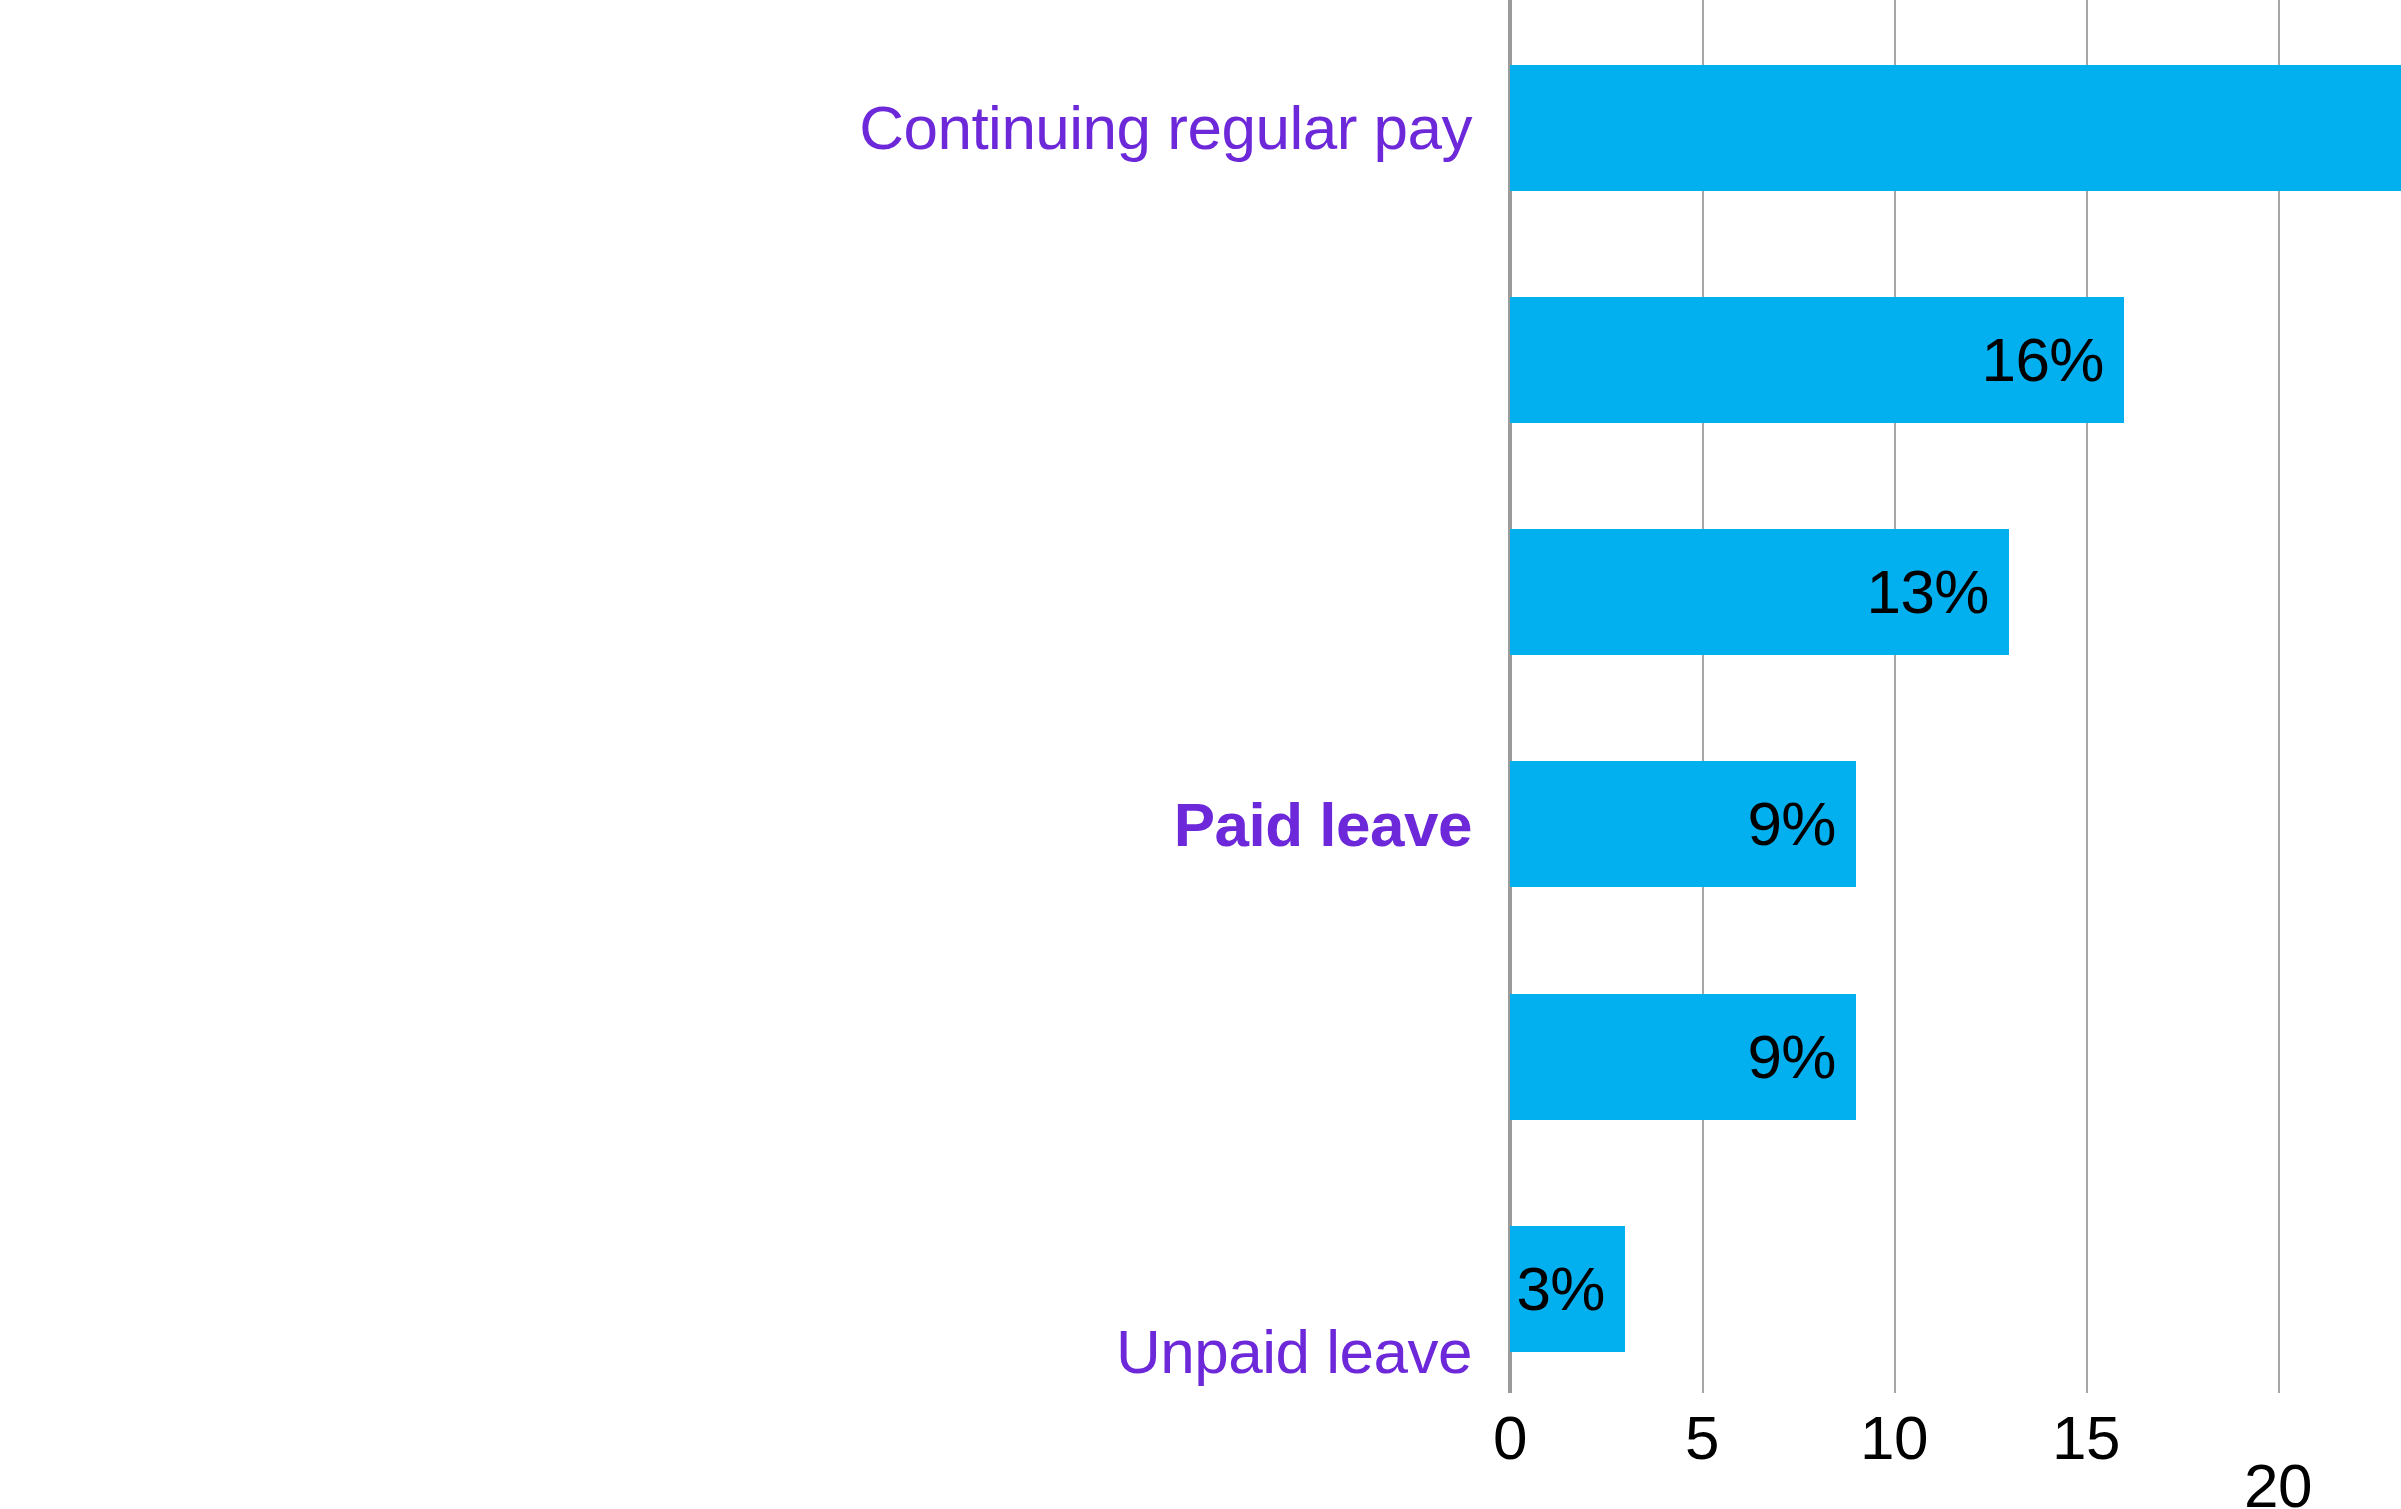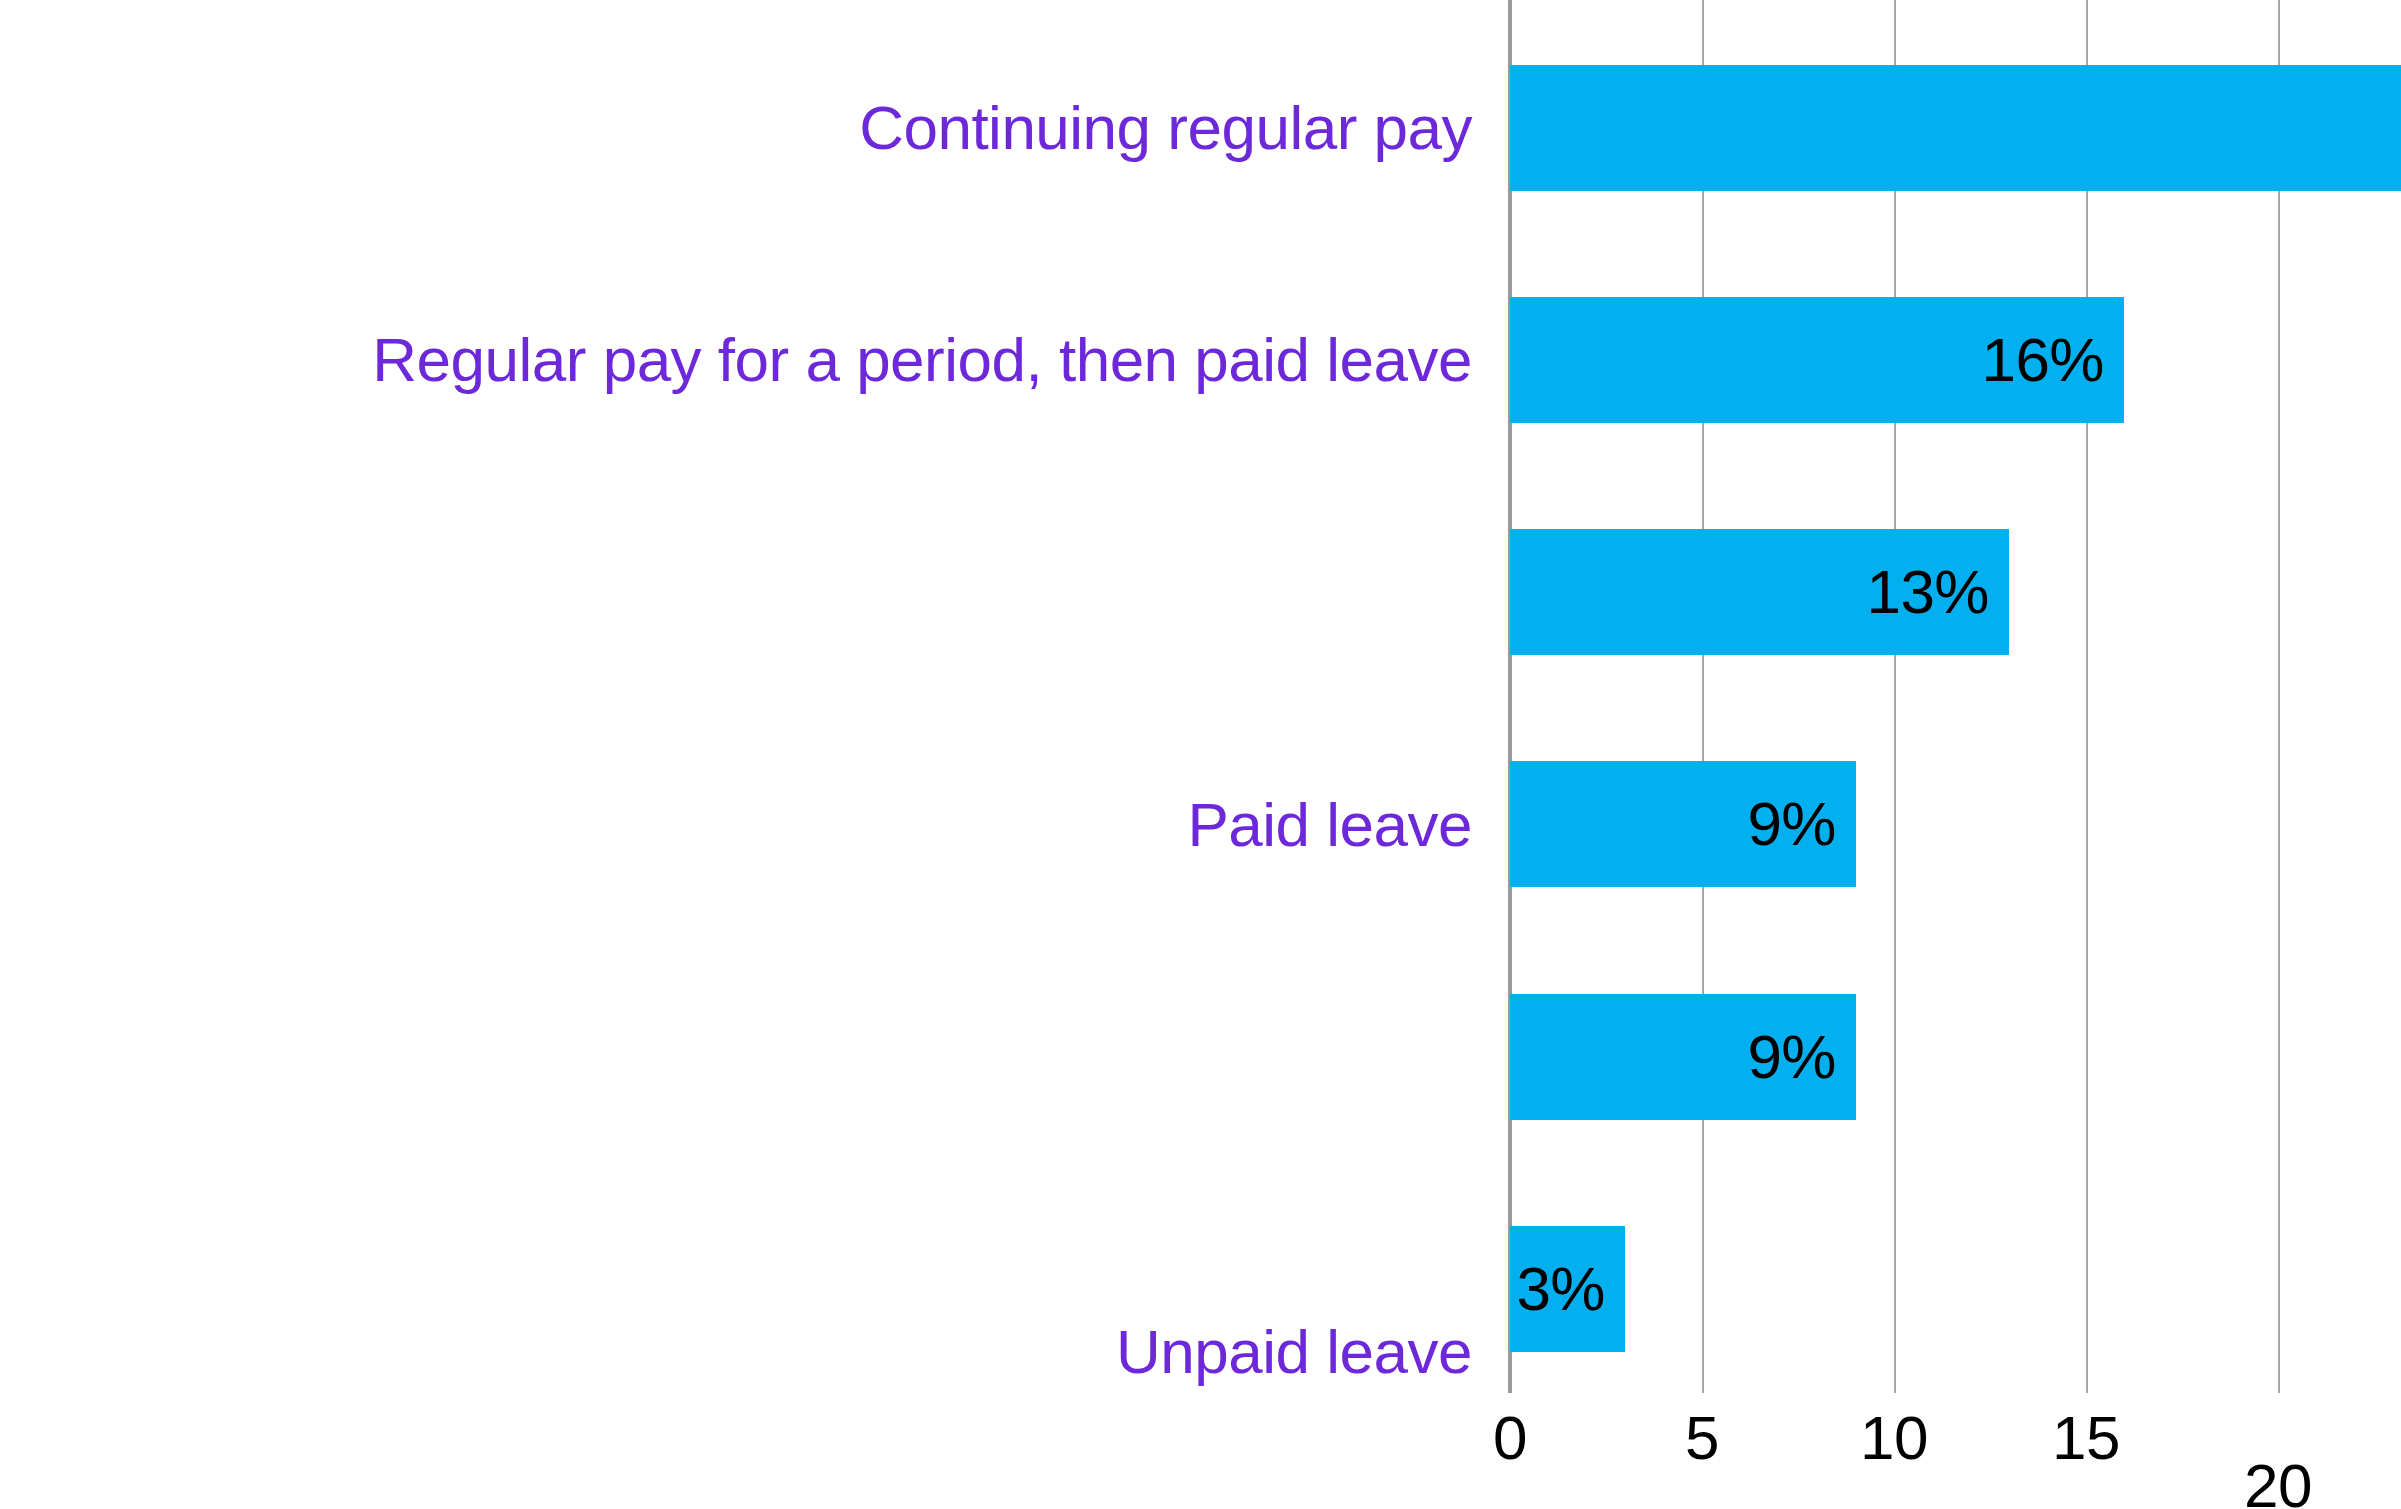--- a/index.html
+++ b/index.html
@@ -160,22 +160,21 @@
         </div>
         <div class="bar-row" style="top: 1161px;">
           <div class="bar" style="width: 115px; top: 65px; background: rgb(3, 176, 239);"></div>
           <div class="bar-value inside" style="left: 0px; width: 115px; top: 65px;">3%</div>
         </div>
       </div>
   </div>
 
   <div class="cat-labels">
       <div class="cat-label" style="top: 65px;">Continuing regular pay</div>
-      <div class="cat-label" style="top: 297px;">Regular pay for a period, then paid leave</div>
-      <div class="cat-label" style="top: 762px;">Paid leave</div>
+      <div class="cat-label" style="top: 762px; font-weight: bold;">Paid leave</div>
       <div class="cat-label" style="top: 1289px;">Unpaid leave</div>
     </div>
 
   <div class="xticks">
       <div class="xtick" style="left: 0px;">0</div>
       <div class="xtick" style="left: 192px;">5</div>
       <div class="xtick" style="left: 384px;">10</div>
       <div class="xtick" style="left: 576px;">15</div>
       <div class="xtick" style="left: 768px; margin-top: 48px;">20</div>
     </div>

